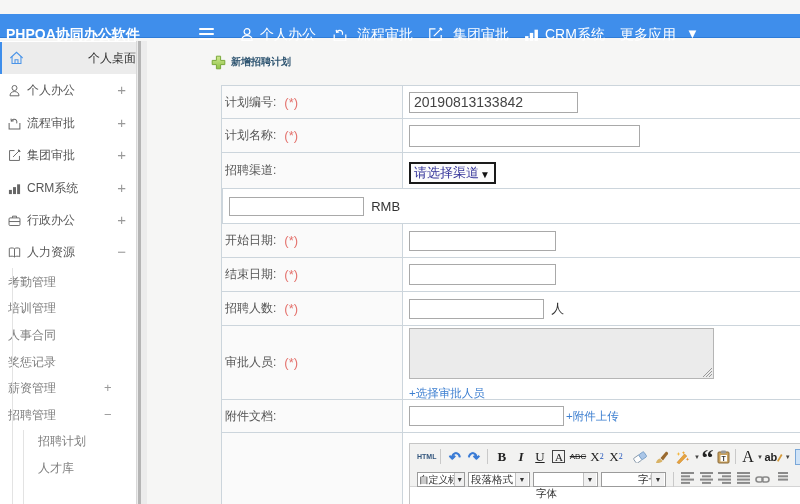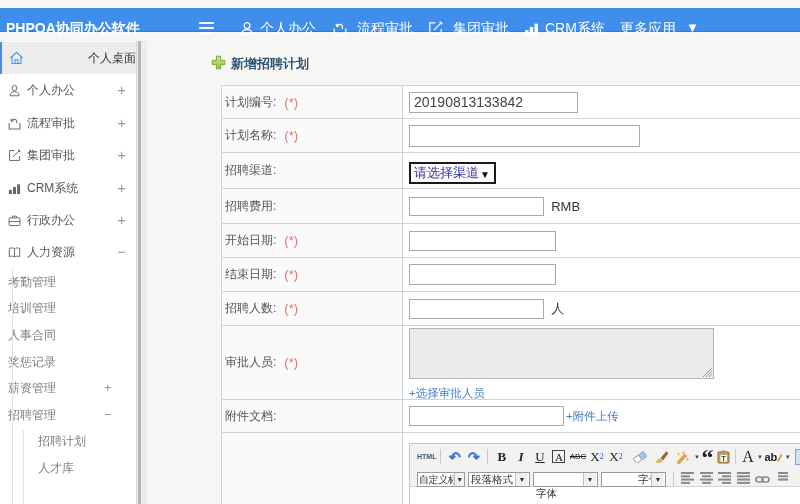--- a/index.html
+++ b/index.html
@@ -1,20 +1,20 @@
 <!DOCTYPE html>
 <html><head>
 <meta charset="utf-8">
 <style>
 * { margin:0; padding:0; box-sizing:border-box; }
 html,body { width:800px; height:504px; overflow:hidden; }
 body { font-family:"Liberation Sans", sans-serif; position:relative; background:#f6f6f5; }
 
 
-#topbar { position:absolute; left:0; top:8px; width:800px; height:24px; background:#3f8eeb; border-bottom:1px solid #2e7cd8; }
+#topbar { position:absolute; left:0; top:14px; width:800px; height:24px; background:#3f8eeb; border-bottom:1px solid #2e7cd8; }
 #logo { position:absolute; left:6px; top:0; height:40px; line-height:40px; color:#fff; font-size:14px; font-weight:bold; }
 .nav { position:absolute; top:0; height:40px; line-height:40px; color:#fff; font-size:14px; }
 .nav svg { vertical-align:-3px; margin-right:6px; }
 #burger { position:absolute; left:199px; top:14px; width:15px; }
 #burger div { height:2px; background:#fff; margin-bottom:3px; border-radius:1px; }
 
 
 #sidebar { position:absolute; left:0; top:41px; width:136px; height:463px; background:#fff; padding-top:1px; }
 .mi { position:relative; height:32.4px; line-height:32.4px; font-size:12px; color:#565656; padding-left:27px; }
 .mi svg { position:absolute; left:8px; top:10px; width:13px; height:13px; }
@@ -26,21 +26,21 @@
 .sub2 { position:relative; height:26.3px; line-height:26.3px; font-size:12px; color:#7e7e7e; padding-left:38px; }
 #guide1 { position:absolute; left:12px; top:227px; width:1px; height:236px; background:#e3e3e3; }
 #guide2 { position:absolute; left:23px; top:389px; width:1px; height:74px; background:#e3e3e3; }
 
 
 #scrollstrip { position:absolute; left:136px; top:41px; width:11px; height:463px; background:#ececec; border-left:1px solid #d8d8d8; }
 #scrollthumb { position:absolute; left:1px; top:0; width:3px; height:463px; background:#b5b5b5; }
 
 
 #content { position:absolute; left:147px; top:41px; width:653px; height:463px; background:#f6f6f5; }
-#title { position:absolute; left:84px; top:14px; font-size:13px; font-weight:bold; color:#2f5571; }
+#title { position:absolute; left:84px; top:14px; font-size:10px; font-weight:bold; color:#2f5571; }
 #plusicon { position:absolute; left:64px; top:14px; }
 
 
 #ftable { position:absolute; left:74px; top:44px; width:740px; border-top:1px solid #ccd5dc; border-left:1px solid #ccd5dc; }
 .frow { position:relative; border-bottom:1px solid #ccd5dc; display:flex; }
 .fl { flex:0 0 180px; width:180px; background:#fafafa; font-size:12px; color:#555; padding-left:3px; display:flex; align-items:center; }
 .fl span.star { color:#e4736e; margin-left:8px; font-size:13px; }
 .fv { flex:1; background:#fff; border-left:1px solid #ccd5dc; display:flex; align-items:center; padding-left:6px; font-size:13px; color:#333; }
 .inp { border:1px solid #a9a9a9; background:#fff; height:22px; font-size:14px; color:#444; padding:0 4px; font-family:"Liberation Sans",sans-serif; }
 #sel-channel { position:relative; border:2px solid #1a1a1a; background:#fcfcfc; width:87px; height:22px; line-height:18px; font-size:13px; color:#333399; padding:0 0 0 3px; }
@@ -167,21 +167,20 @@
           <input class="inp" style="width: 231px;">
         </div>
       </div>
     <div class="frow" style="height:36px;">
         <div class="fl">招聘渠道:</div>
         <div class="fv">
           <div id="sel-channel" style="margin-top:4px;">请选择渠道<span id="sel-arrow">▼</span></div>
         </div>
       </div>
     <div class="frow" style="height:35px;">
-        <div class="fl">招聘费用:</div>
         <div class="fv"><input class="inp" style="width: 135px; height: 19px;">&nbsp;&nbsp;RMB</div>
       </div>
     <div class="frow" style="height:34px;">
         <div class="fl">开始日期:<span class="star">(*)</span></div>
         <div class="fv">
           <input class="inp" style="width: 147px; height: 20px;">
         </div>
       </div>
     <div class="frow" style="height:34px;">
         <div class="fl">结束日期:<span class="star">(*)</span></div>

